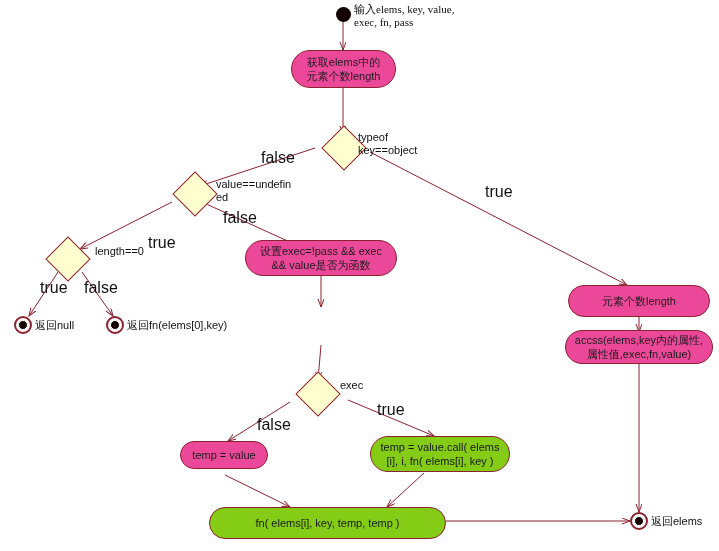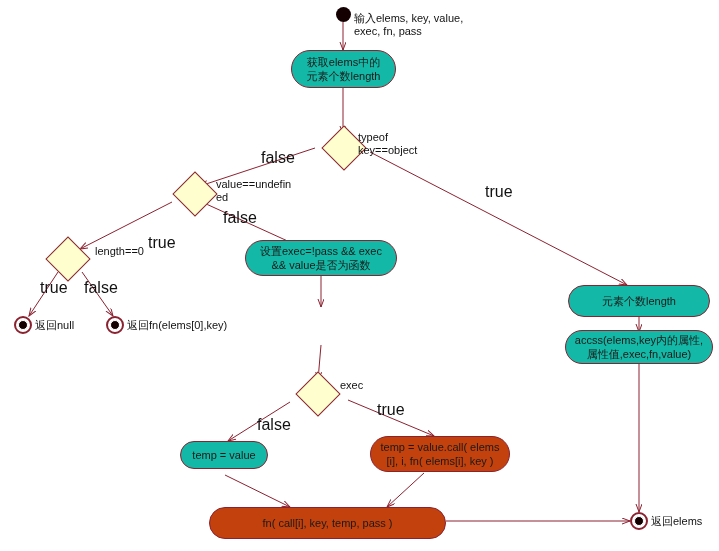--- a/index.html
+++ b/index.html
@@ -25,33 +25,33 @@
     pointer-events: none;
   }
   .node {
     position: absolute;
     box-sizing: border-box;
   }
   
   .activity {
     border: 1px solid #8B2230;
     border-radius: 22px;
-    background: #14b8a6;
+    background: #ec4899;
     color: #1a1a1a;
     font-size: 11px;
     line-height: 14px;
     text-align: center;
     display: flex;
     align-items: center;
     justify-content: center;
     padding: 2px 6px;
     white-space: pre-line;
   }
   .activity.gray {
-    background: #c2410c;
+    background: #84cc16;
   }
   
   .diamond {
     background: #FEFECE;
     border: 1px solid #8B2230;
     transform: rotate(45deg);
   }
   .diamond-wrap {
     position: absolute;
   }
@@ -135,21 +135,21 @@
 
       <path d="M446,521 L630,521"></path>
 
       <path d="M639,307 L639,332"></path>
 
       <path d="M639,360 L639,512"></path>
     </g>
   </svg>
 
   <div class="startnode" style="left:336px; top:7px; width:15px; height:15px;"></div>
-  <div class="lbl" style="left:354px; top:12px; width:180px;">输入elems, key, value,
+  <div class="lbl" style="left:354px; top:3px; width:180px;font-family:Liberation Serif, serif;">输入elems, key, value,
 exec, fn, pass</div>
 
   <div class="node activity" style="left:291px; top:50px; width:105px; height:38px;">获取elems中的
 元素个数length</div>
 
   <div class="diamond-wrap" style="left:314px; top:134px; width:58px; height:26px;">
     <div class="diamond" style="position:absolute; left:14px; top:-2px; width:30px; height:30px;"></div>
   </div>
   <div class="lbl" style="left:358px; top:131px; width:110px;">typeof
 key==object</div>
@@ -190,21 +190,21 @@
   </div>
   <div class="lbl" style="left:340px; top:379px; width:60px;">exec</div>
   <div class="edge-lbl" style="left:257px; top:419px;">false</div>
   <div class="edge-lbl" style="left:377px; top:404px;">true</div>
 
   <div class="node activity" style="left:180px; top:441px; width:88px; height:28px;">temp = value</div>
 
   <div class="node activity gray" style="left:370px; top:436px; width:140px; height:36px;">temp = value.call( elems
 [i], i, fn( elems[i], key )</div>
 
-  <div class="node activity gray" style="left:209px; top:507px; width:237px; height:32px;">fn( call[i], key, temp, pass )</div>
+  <div class="node activity gray" style="left:209px; top:507px; width:237px; height:32px;">fn( elems[i], key, temp, temp )</div>
 
   <div class="node activity" style="left:568px; top:285px; width:142px; height:32px;">元素个数length</div>
 
   <div class="node activity" style="left:565px; top:330px; width:148px; height:34px;">accss(elems,key内的属性,
 属性值,exec,fn,value)</div>
 
   <div class="endnode" style="left:630px; top:512px; width:18px; height:18px;">
     <div class="inner"></div>
   </div>
   <div class="lbl" style="left:651px; top:515px; width:80px;">返回elems</div>

